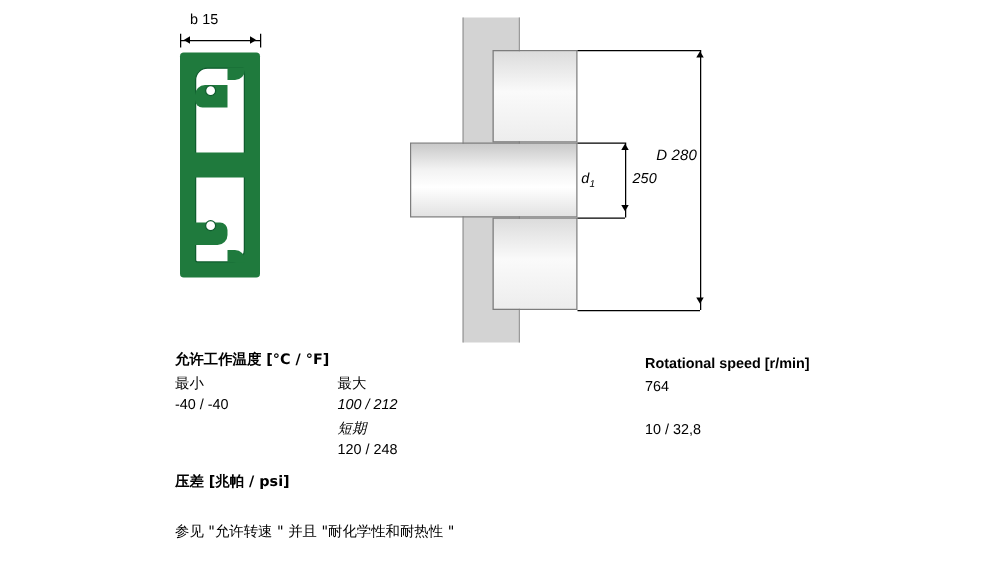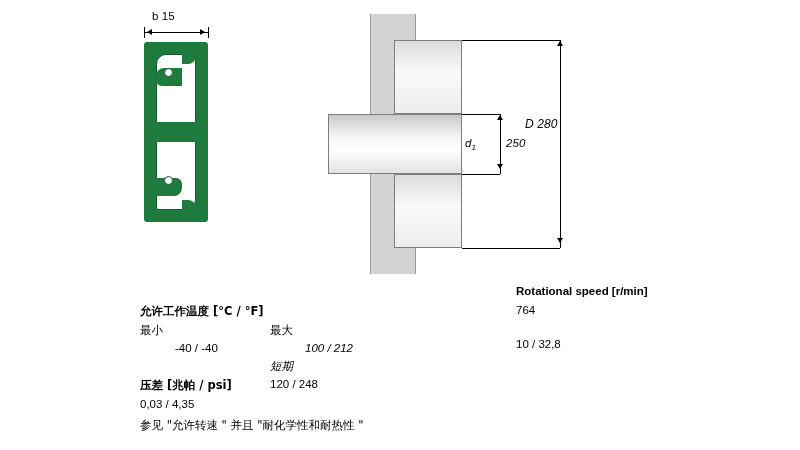--- a/index.html
+++ b/index.html
@@ -197,41 +197,40 @@
 
     <div class="line-h" style="left:142px; top:100px; width:38px;"></div>
     <div class="line-h" style="left:142px; top:160px; width:38px;"></div>
     <div class="line-v" style="left:180px; top:100px; height:60px;"></div>
     <div class="arrowhead-up" style="left:177px; top:101px;"></div>
     <div class="arrowhead-down" style="left:177px; top:150px;"></div>
     <div class="lbl lbl-i" style="left:145px; top:123px;"><span>d</span><span class="sub">1</span></div>
     <div class="lbl lbl-i" style="left:186px; top:123px;">250</div>
   </div>
 
-  <div class="spec-block" style="left:140px; top:304px; width:330px;">
+  <div class="spec-block" style="left:140px; top:280px; width:330px;">
     <div class="spec-title cjk">允许工作温度 [°C / °F]</div>
     <div style="position:relative; height:18px; margin-top:4px;">
       <span class="cjk" style="position:absolute; left:0; top:0;">最小</span>
       <span class="cjk" style="position:absolute; left:130px; top:0;">最大</span>
     </div>
-    <div style="position:relative; height:18px;margin-left:35px;">
+    <div style="position:relative; height:18px;">
       <span style="position:absolute; left:0; top:0;">-40   /   -40</span>
       <span style="position:absolute; left:130px; top:0;font-style:italic;">100  /  212</span>
     </div>
     <div style="position:relative; height:18px;font-style:italic;">
       <span class="cjk" style="position:absolute; left:130px; top:0;">短期</span>
     </div>
     <div style="position:relative; height:18px;text-decoration:underline;">
       <span style="position:absolute; left:130px; top:0;">120  /  248</span>
     </div>
   </div>
 
   <div class="spec-block" style="left:140px; top:378px; width:330px;">
     <div class="spec-title cjk">压差 [兆帕 / psi]</div>
-    <div>0,03   /   4,35</div>
   </div>
 
   <div class="spec-block cjk note" style="left:140px; top:418px; width:380px;">参见 "允许转速 " 并且 "耐化学性和耐热性 "</div>
 
   <div class="spec-block" style="left:516px; top:284px; width:260px;">
     <div class="spec-title">Rotational speed [r/min]</div>
     <div style="margin-bottom:19px;">764</div>
     <div>10    /    32,8</div>
   </div>
 

